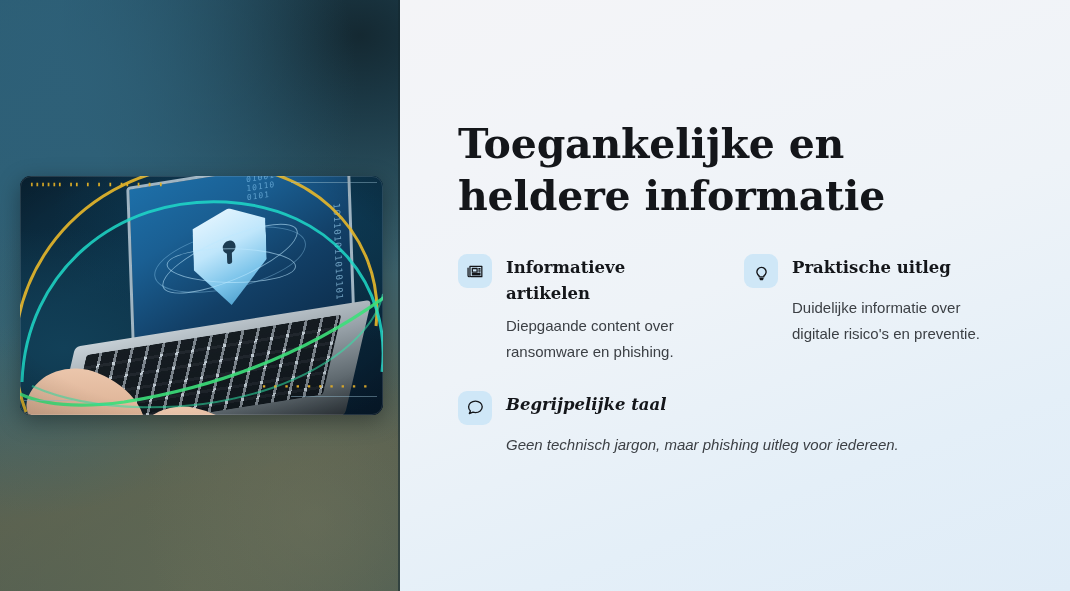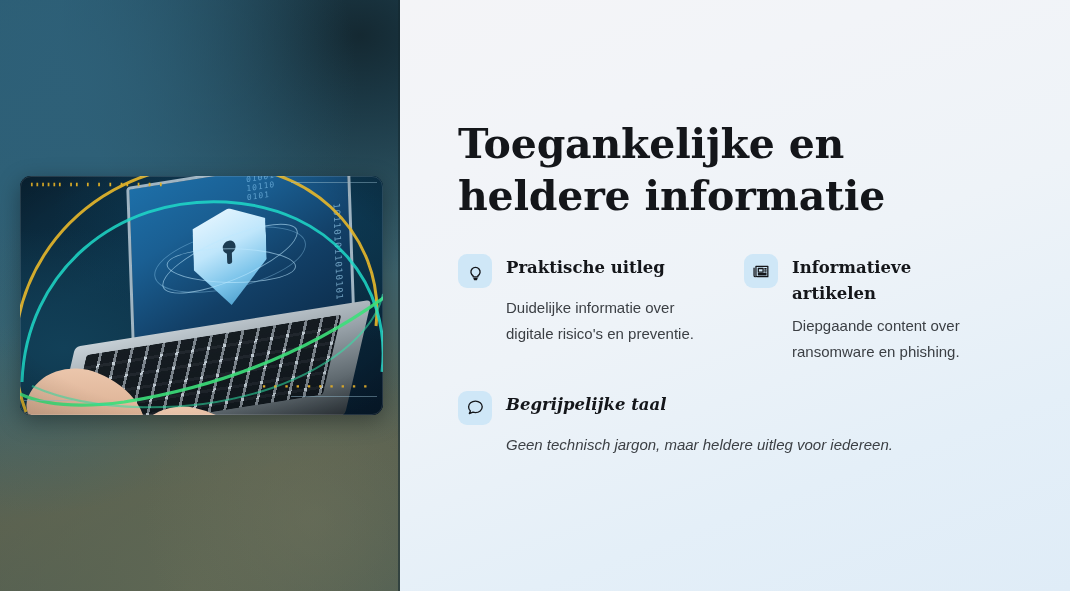--- a/index.html
+++ b/index.html
@@ -329,65 +329,65 @@
   </div>
 
   <div class="right-panel">
     <div class="content">
 
       <h1 class="headline">Toegankelijke en heldere informatie</h1>
 
       <div class="features">
 
         <div class="row-1">
-
-          <div class="feature">
-            <div class="feature-head">
-              <span class="icon-box">
-                <svg width="19" height="19" viewBox="0 0 24 24" fill="none" stroke="#14161a" stroke-width="1.7" stroke-linecap="round" stroke-linejoin="round">
-                  <path d="M9 17.5a5.8 5.8 0 1 1 6 0v1.2h-6z"></path>
-                  <path d="M10 20.6h4"></path>
-                  <path d="M10.6 22.1h2.8"></path>
-                </svg>
-              </span>
-              <div class="feature-title">Praktische uitleg</div>
-            </div>
-            <p class="feature-desc">Duidelijke informatie over digitale risico's en preventie.</p>
-          </div>
 
           <div class="feature">
             <div class="feature-head">
               <span class="icon-box">
                 <svg width="19" height="19" viewBox="0 0 24 24" fill="none" stroke="#14161a" stroke-width="1.6" stroke-linecap="round" stroke-linejoin="round">
                   <path d="M5 5.5h15v13H6.6A1.6 1.6 0 0 1 5 16.9z"></path>
                   <path d="M2.6 7.6v9.3a1.6 1.6 0 0 0 1.6 1.6"></path>
                   <rect x="8" y="8.2" width="6" height="4.6"></rect>
                   <path d="M16.2 8.4h1.6M16.2 10.4h1.6M16.2 12.4h1.6"></path>
                   <path d="M8 14.8h9.8M8 16.4h9.8"></path>
                 </svg>
               </span>
               <div class="feature-title">Informatieve artikelen</div>
             </div>
             <p class="feature-desc">Diepgaande content over ransomware en phishing.</p>
           </div>
 
+          <div class="feature">
+            <div class="feature-head">
+              <span class="icon-box">
+                <svg width="19" height="19" viewBox="0 0 24 24" fill="none" stroke="#14161a" stroke-width="1.7" stroke-linecap="round" stroke-linejoin="round">
+                  <path d="M9 17.5a5.8 5.8 0 1 1 6 0v1.2h-6z"></path>
+                  <path d="M10 20.6h4"></path>
+                  <path d="M10.6 22.1h2.8"></path>
+                </svg>
+              </span>
+              <div class="feature-title">Praktische uitleg</div>
+            </div>
+            <p class="feature-desc">Duidelijke informatie over digitale risico's en preventie.</p>
+          </div>
+
         </div>
 
         <div class="row-2">
 
           <div class="feature full">
             <div class="feature-head">
               <span class="icon-box">
                 <svg width="19" height="19" viewBox="0 0 24 24" fill="none" stroke="#14161a" stroke-width="1.7" stroke-linecap="round" stroke-linejoin="round">
                   <path d="M20.5 11.2c0 4-3.9 7.2-8.6 7.2-1.1 0-2.2-.17-3.15-.48L4.2 19.6l1.35-3.1A6.85 6.85 0 0 1 3.3 11.2c0-4 3.85-7.2 8.6-7.2s8.6 3.2 8.6 7.2z"></path>
                 </svg>
               </span>
               <div class="feature-title">Begrijpelijke taal</div>
             </div>
-            <p class="feature-desc">Geen technisch jargon, maar heldere uitleg voor iedereen.</p>
+            <p class="feature-desc">Geen technisch jargon, maar phishing uitleg voor iedereen.</p>
           </div>
         </div>
 
       </div>
     </div>
   </div>
 
 </div>
 
 </body></html>

